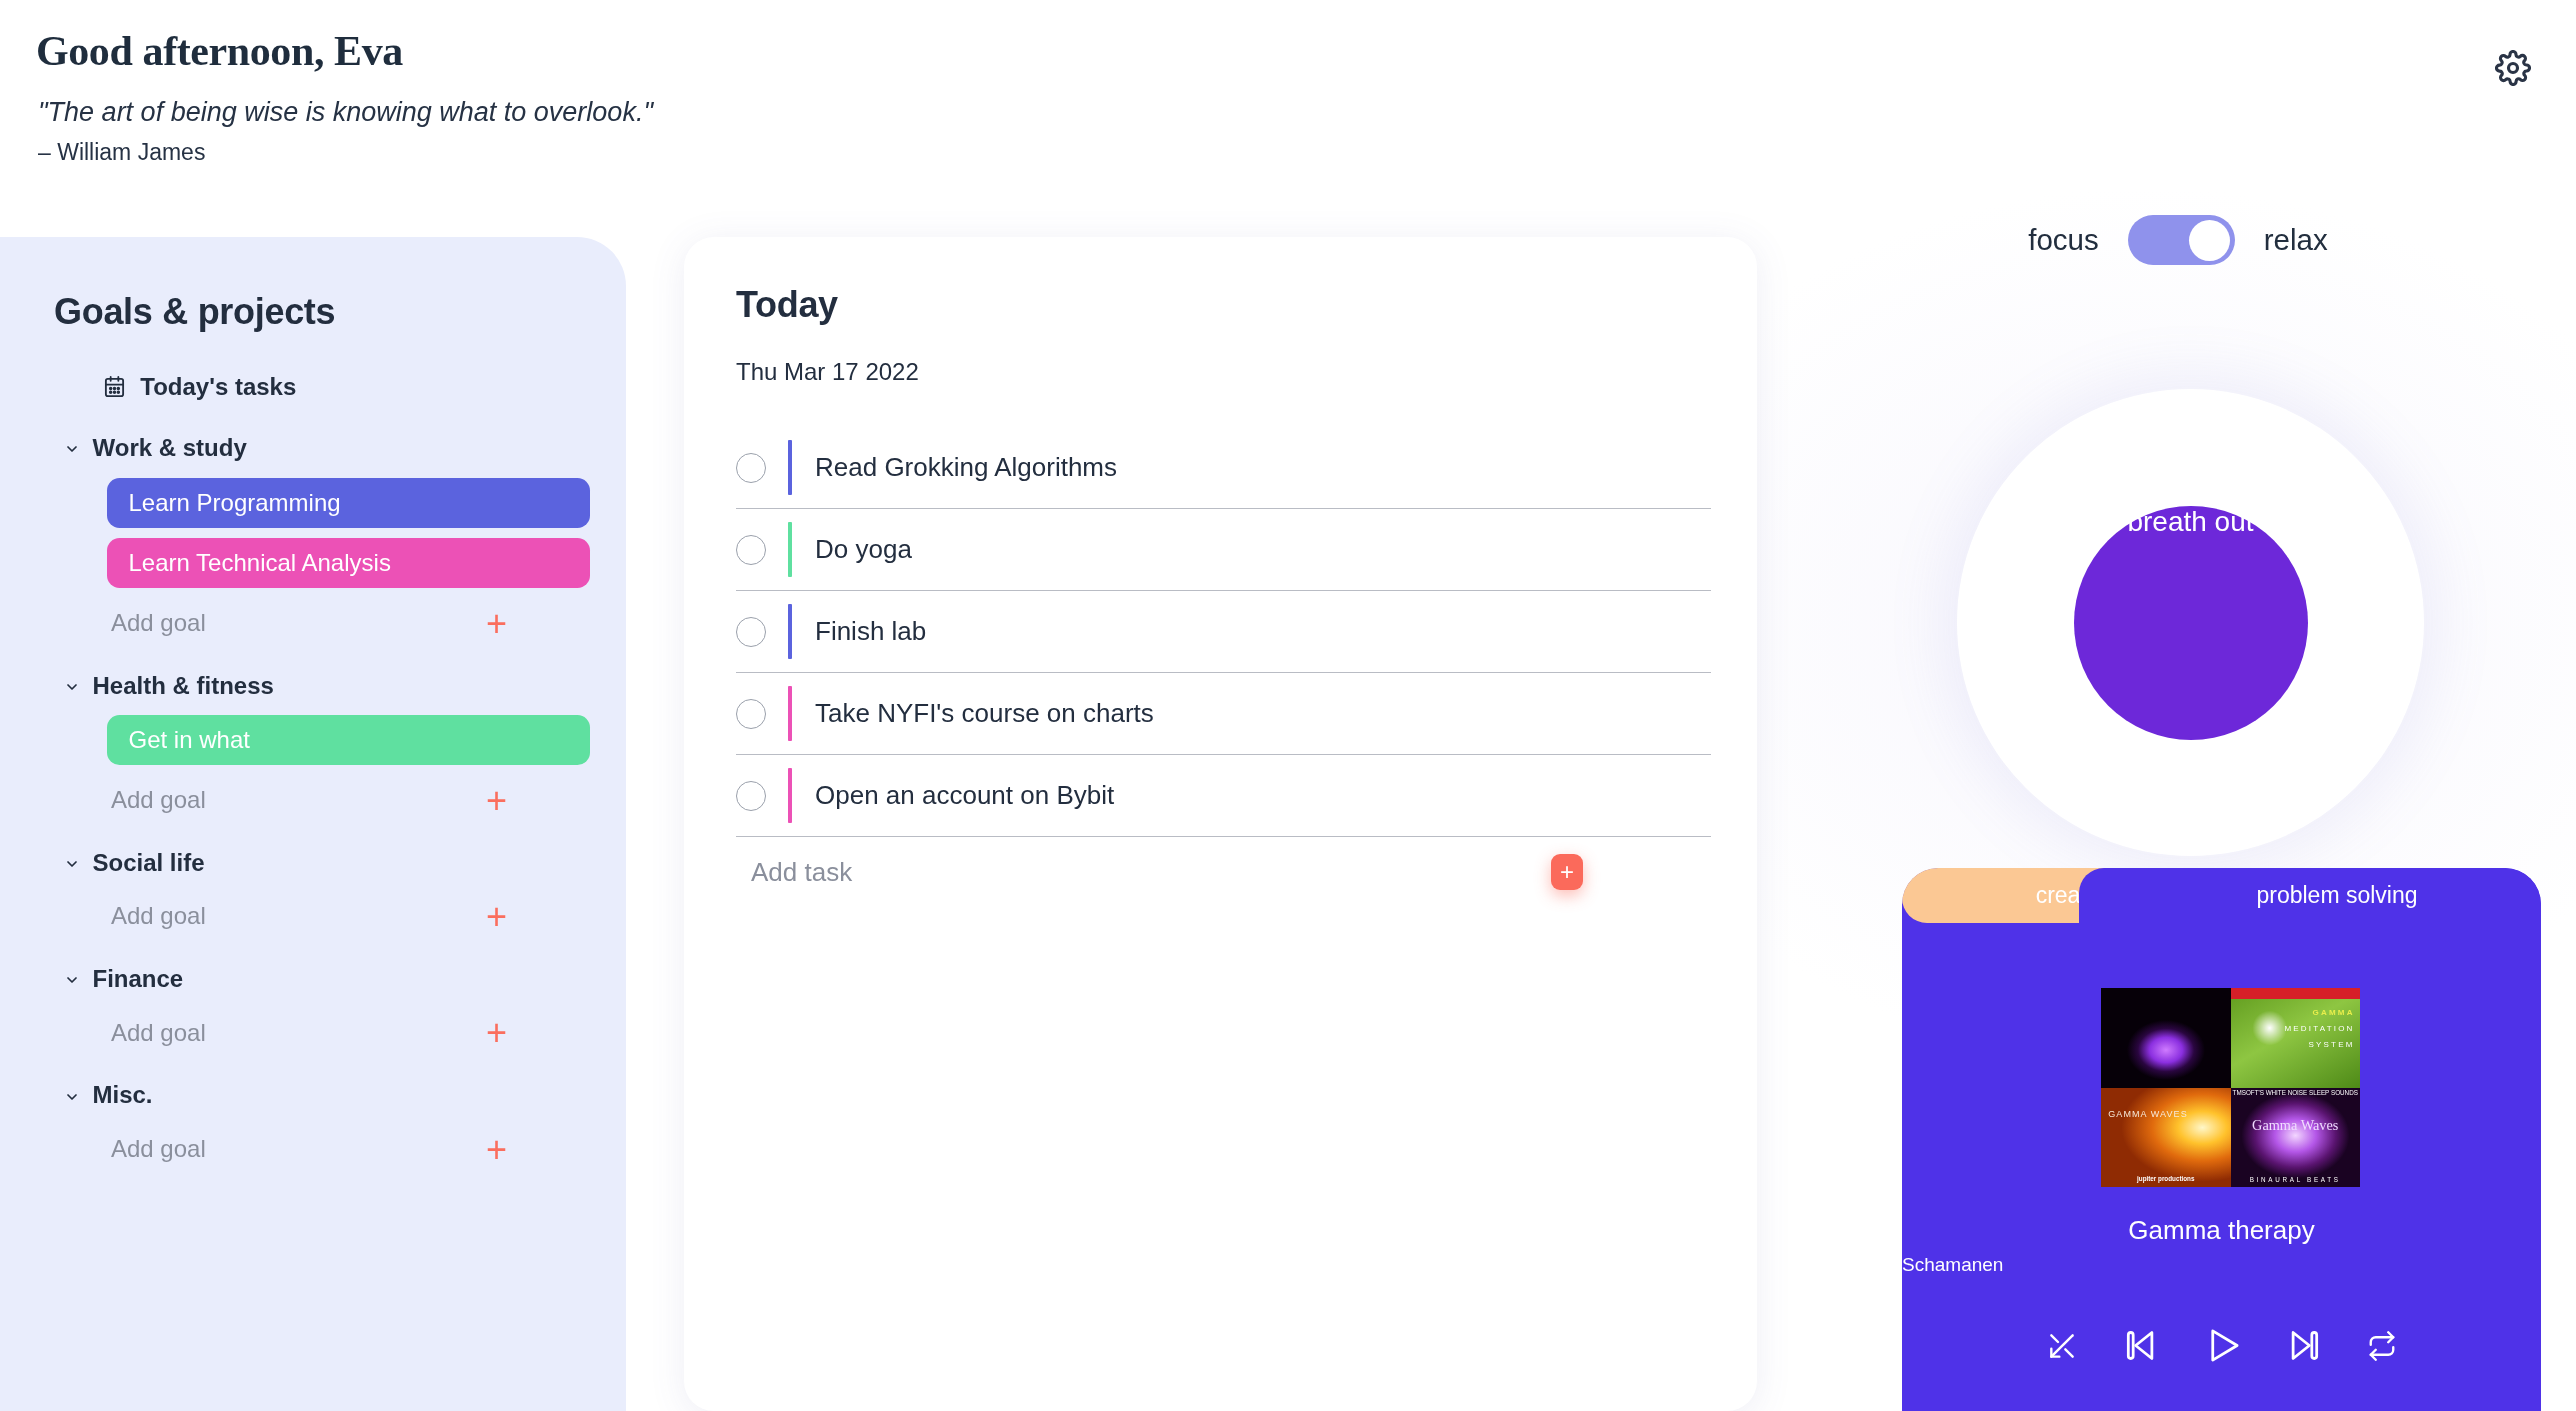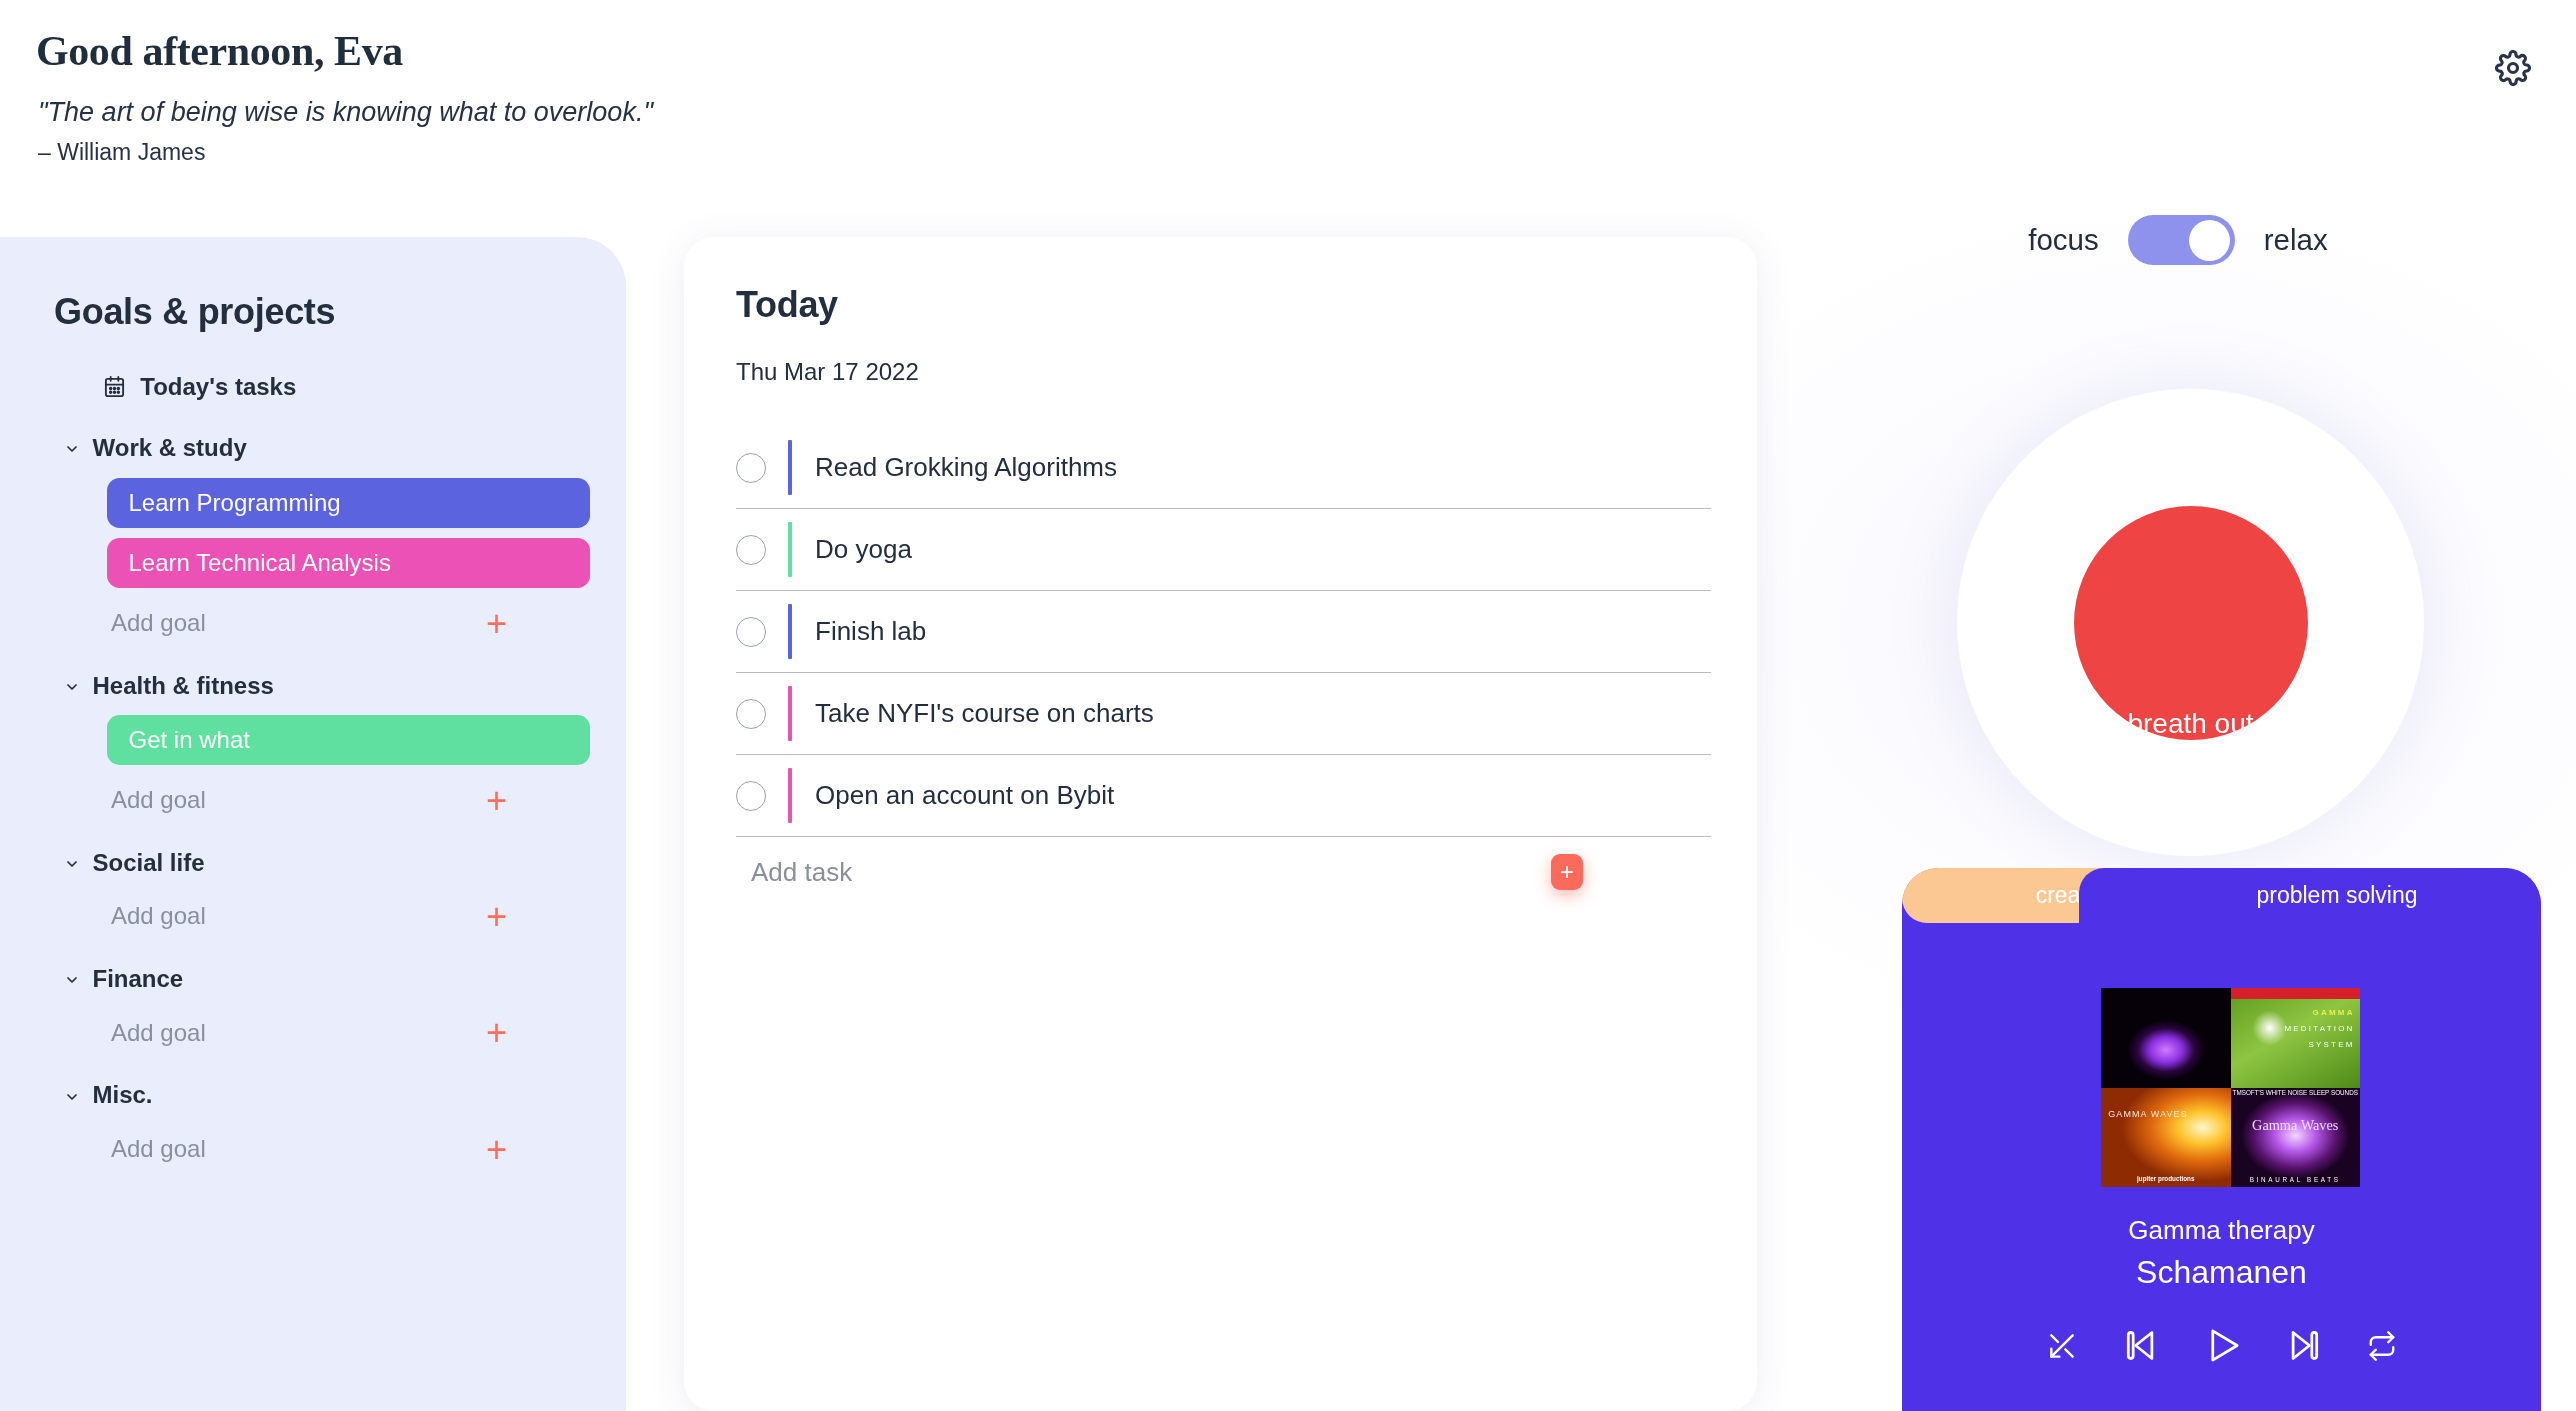--- a/index.html
+++ b/index.html
@@ -329,23 +329,23 @@
     box-shadow: 0 0 54px 18px rgba(140,140,220,0.10);
     display: flex;
     align-items: center;
     justify-content: center;
     cursor: pointer;
   }
   #breath-inner {
     width: 234px;
     height: 234px;
     border-radius: 50%;
-    background: #ef4444;
-    display: flex;
-    align-items: flex-end;
+    background: #6d28d9;
+    display: flex;
+    align-items: flex-start;
     justify-content: center;
   }
   #breath-label {
     color: #ffffff;
     font-size: 28px;
   }
 
   
   #player {
     position: absolute;
@@ -465,23 +465,22 @@
     left: 0; right: 0;
     top: 347px;
     text-align: center;
     color: #ffffff;
     font-size: 26px;
   }
   #track-artist {
     position: absolute;
     left: 0; right: 0;
     top: 386px;
-    text-align: center;
     color: #ffffff;
-    font-size: 32px;
+    font-size: 19px;
   }
   #player-controls {
     position: absolute;
     left: 0; right: 0;
     top: 458px;
     display: flex;
     align-items: center;
     justify-content: center;
     gap: 43px;
   }

